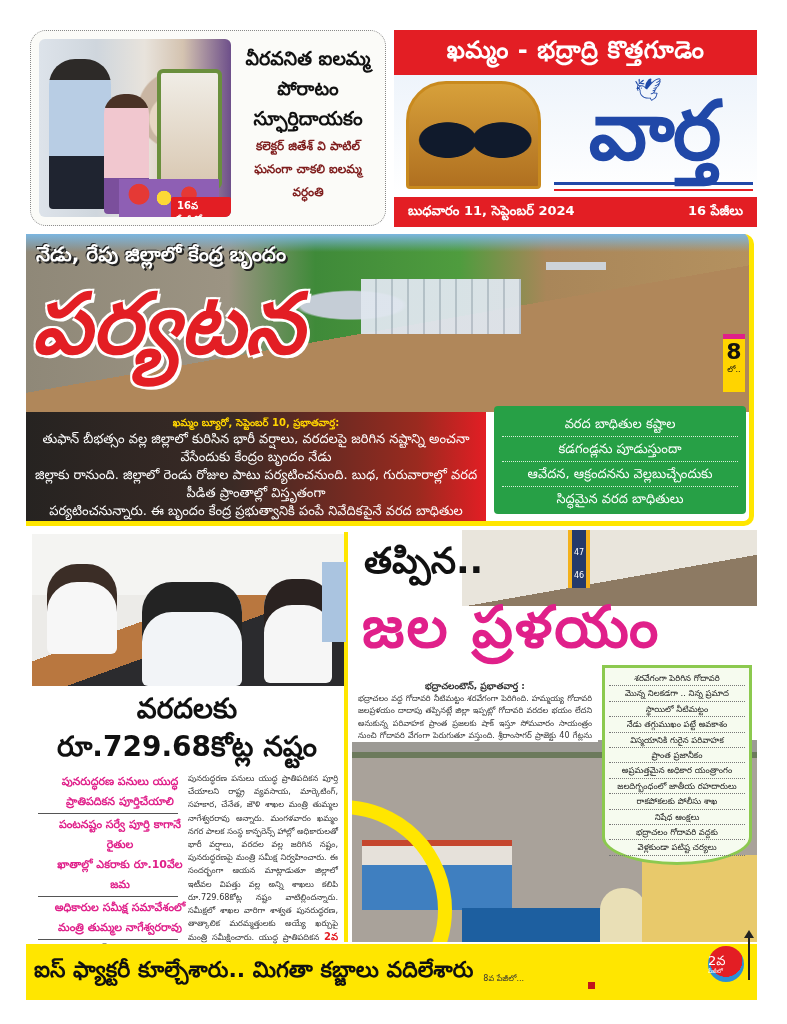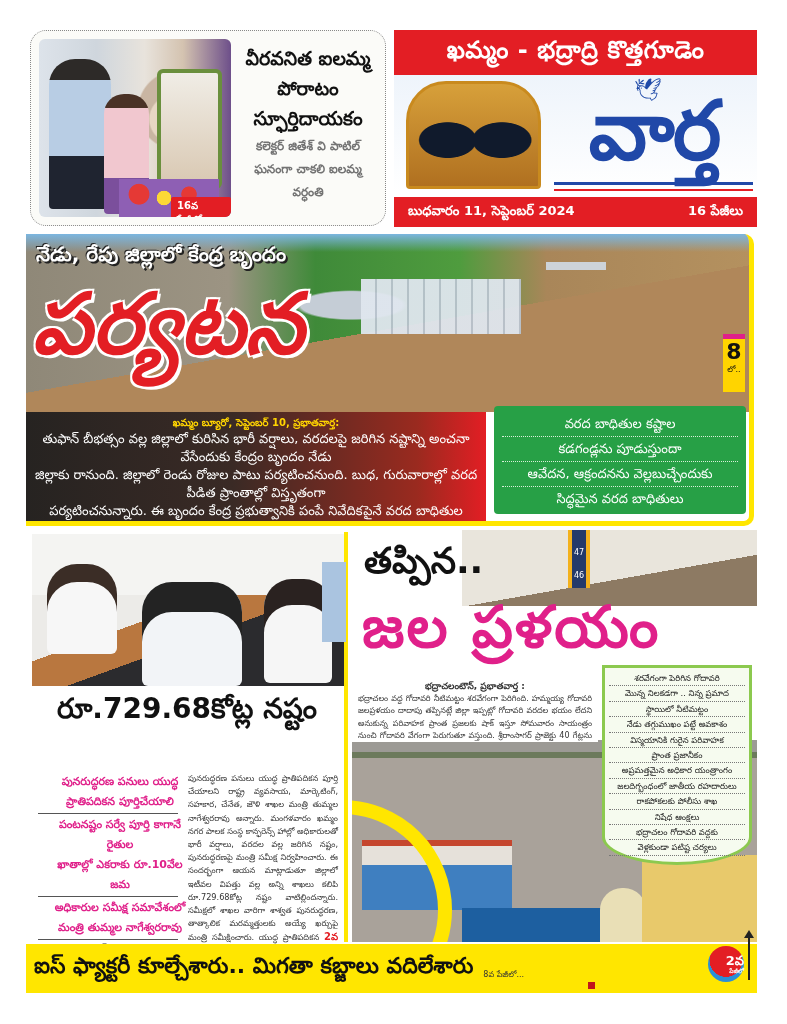--- a/index.html
+++ b/index.html
@@ -22,21 +22,21 @@
   .teaser-photo .person { position: absolute; left: 10px; top: 20px; width: 62px; height: 150px; background: linear-gradient(#2d2a28 0 14%, #b8cde4 14% 65%, #1f2430 65%); border-radius: 26px 26px 4px 4px; }
   .teaser-photo .woman { position: absolute; left: 65px; top: 55px; width: 45px; height: 120px; background: linear-gradient(#4a3226 0 12%, #f1c7cf 12% 70%, #7b4f9c 70%); border-radius: 20px 20px 4px 4px; }
   .teaser-photo .portrait { position: absolute; left: 118px; top: 30px; width: 65px; height: 120px; background: linear-gradient(#f0ede6, #d9c8b2); border: 4px solid #6a8f3d; border-radius: 6px; }
   .teaser-photo .flowers { position: absolute; left: 80px; top: 140px; width: 100px; height: 38px; background: radial-gradient(circle at 20% 40%, #e53935 0 12%, transparent 13%), radial-gradient(circle at 45% 50%, #fdd835 0 12%, transparent 13%), radial-gradient(circle at 70% 40%, #e53935 0 10%, transparent 11%), #8e5fb4; }
   .page-ref-tag {
     position: absolute; left: 132px; top: 158px; background: #e31e24; color: #fff;
     font-size: 10px; padding: 3px 6px; border-radius: 2px; font-weight: bold;
   }
   .teaser-text { position: absolute; left: 202px; top: 12px; width: 150px; text-align: center; }
   .teaser-head { font-size: 19px; font-weight: bold; color: #111; line-height: 30px; }
-  .teaser-sub { font-size: 12px; color: #737373; font-weight: bold; line-height: 19px; margin-top: 4px; }
+  .teaser-sub { font-size: 12px; color: #7f1d1d; font-weight: bold; line-height: 19px; margin-top: 4px; }
 
   
   .mast { position: absolute; left: 394px; top: 30px; width: 363px; height: 196px; }
   .mast-edition {
     height: 45px; background: #e31e24; color: #fff; font-size: 24px; font-weight: bold;
     display: flex; align-items: center; justify-content: center; letter-spacing: 0.5px;
   }
   .mast-body { height: 118px; background: linear-gradient(180deg, #eef4fb, #ffffff); position: relative; }
   .deity {
     position: absolute; left: 12px; top: 6px; width: 135px; height: 108px; border-radius: 40px 40px 4px 4px;
@@ -161,29 +161,29 @@
   }
   .facts-box {
     position: absolute; left: 250px; top: 135px; width: 150px; height: 200px; background: #f6fbef;
     border: 3px solid #8cc94f; border-radius: 0 0 50% 50% / 0 0 14% 14%; padding: 3px 4px; text-align: center;
   }
   .facts-box div { font-size: 8.4px; line-height: 14.4px; color: #222; border-bottom: 1px dotted #777; }
 
   .page2-badge {
     position: absolute; left: 708px; top: 946px; width: 36px; height: 36px; border-radius: 50%;
     background: radial-gradient(circle at 50% 40%, #e31e24 0 58%, #2b8fd6 59%);
-    color: #fff; font-weight: bold; font-size: 13px; text-align: right; line-height: 30px;
+    color: #fff; font-weight: normal; font-size: 13px; text-align: left; line-height: 30px;
   }
   .page2-badge span { display: block; font-size: 6px; line-height: 6px; margin-top: -8px; }
   .arrow-up { position: absolute; left: 748px; top: 936px; width: 2px; height: 44px; background: #222; }
   .arrow-up::before { content: ""; position: absolute; left: -4px; top: -6px; border-left: 5px solid transparent; border-right: 5px solid transparent; border-bottom: 8px solid #222; }
 
   
   .bottom-strip {
-    position: absolute; left: 26px; top: 944px; width: 731px; height: 49px; background: #ffe600;
+    position: absolute; left: 26px; top: 944px; width: 731px; height: 56px; background: #ffe600;
     display: flex; align-items: center; padding-left: 8px;
   }
   .bottom-strip .headline { font-size: 22px; font-weight: bold; color: #111; }
   .bottom-strip .ref { font-size: 8px; color: #333; margin-left: 10px; margin-top: 14px; }
   .red-square { position: absolute; left: 588px; top: 982px; width: 7px; height: 7px; background: #c0161c; }
 </style>
 </head>
 <body>
 
 <div class="teaser">
@@ -248,20 +248,21 @@
 </div>
 
 <div class="left-col">
   <div class="meeting-photo">
     <div class="p1"></div>
     <div class="p2"></div>
     <div class="p3"></div>
     <div class="p4"></div>
   </div>
   <div class="story2-headline">
+    <div>వరదలకు</div>
     <div>రూ.729.68కోట్ల నష్టం</div>
   </div>
   <div class="story2-bullets">
     <div class="b">పునరుద్ధరణ పనులు యుద్ధ</div>
     <div class="b">ప్రాతిపదికన పూర్తిచేయాలి</div>
     <hr>
     <div class="b">పంటనష్టం సర్వే పూర్తి కాగానే రైతుల</div>
     <div class="b">ఖాతాల్లో ఎకరాకు రూ.10వేల జమ</div>
     <hr>
     <div class="b">అధికారుల సమీక్ష సమావేశంలో</div>

